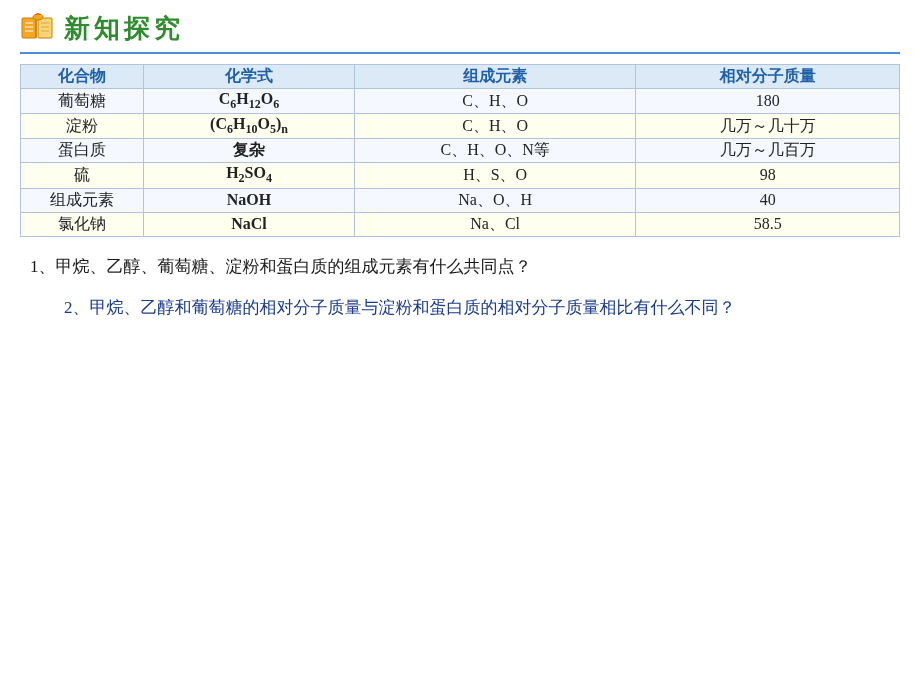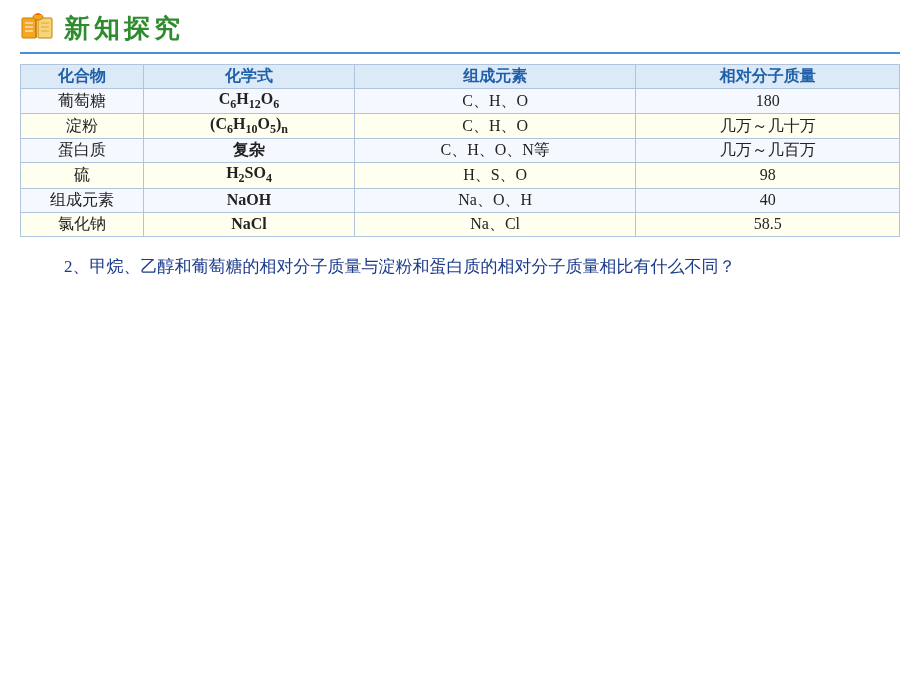--- a/index.html
+++ b/index.html
@@ -177,18 +177,21 @@
         <tr>
           <td>氯化钠</td>
           <td class="formula">NaCl</td>
           <td>Na、Cl</td>
           <td>58.5</td>
         </tr>
       </tbody>
   </table>
 
   <div class="questions-section">
+    <div class="question-item">
+      <span>1、</span><span>甲烷、乙醇、葡萄糖、淀粉和蛋白质的组成元素有什么共同点？</span>
+    </div>
     <div class="question-item q2">
       <span>2、</span><span>甲烷、乙醇和葡萄糖的相对分子质量与淀粉和蛋白质的相对分子质量相比有什么不同？</span>
     </div>
   </div>
 
 </div>
 
 </body></html>

